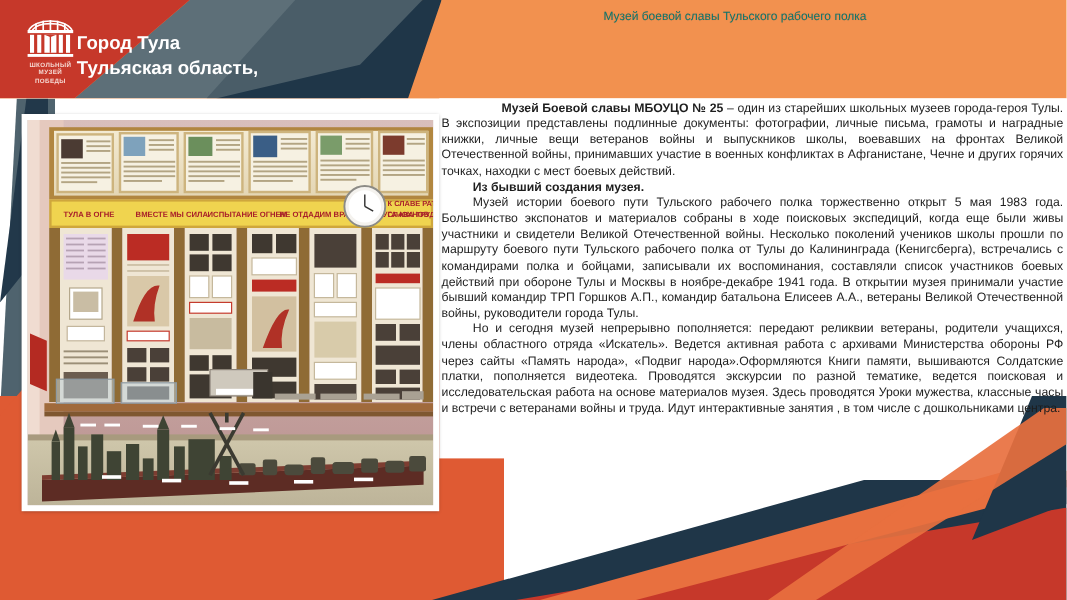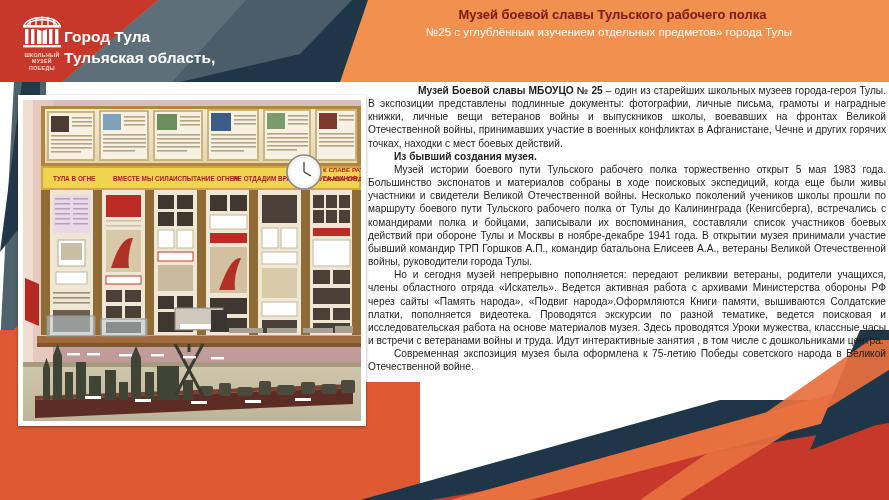--- a/index.html
+++ b/index.html
@@ -54,21 +54,21 @@
   .logo{position:absolute;left:16px;top:12px;width:52px;height:60px;
         display:flex;flex-direction:column;align-items:center;justify-content:flex-start;}
   .logo svg{display:block;}
   .logo-text{color:#f6d9d3;font-size:5.2px;line-height:6.4px;letter-spacing:.35px;
              text-align:center;font-weight:700;margin-top:2px;}
 
   
   .region{position:absolute;left:64px;top:26px;width:260px;color:#ffffff;
           font-size:15.5px;font-weight:700;line-height:21px;}
   .hdr-title{position:absolute;left:340px;top:6px;width:545px;text-align:center;
-             color:#7f1d1d;font-size:13px;font-weight:700;line-height:17px;
+             color:#0f766e;font-size:10px;font-weight:400;line-height:17px;
              text-shadow:0 0 1px rgba(0,0,0,.15);}
   .hdr-sub{position:absolute;left:330px;top:24px;width:558px;text-align:center;
            color:#ffffff;font-size:11.6px;line-height:16.5px;}
 
   
   .photo-frame{position:absolute;left:18px;top:95px;width:348px;height:331px;
         background:#ffffff;padding:5px;box-sizing:border-box;
         box-shadow:0 1px 3px rgba(0,0,0,.35);}
   .photo{width:100%;height:100%;position:relative;overflow:hidden;background:#cdbbb3;}
 
@@ -132,21 +132,20 @@
     </div>
   </div>
 
   <div class="region">
     <div>Город Тула</div>
     <div>Тульяская область,</div>
   </div>
 
   <div class="hdr-title">Музей боевой славы Тульского рабочего полка</div>
   <div class="hdr-sub">
-    <div>№25 с углублённым изучением   отдельных предметов»  города Тулы</div>
   </div>
 
   <div class="photo-frame">
     <div class="photo">
       <svg width="338" height="321" viewBox="0 0 338 321" preserveAspectRatio="none">
         <defs>
           <linearGradient id="wallg" x1="0" y1="0" x2="0" y2="1">
             <stop offset="0" stop-color="#d9bfbb"></stop>
             <stop offset="0.55" stop-color="#c9a9a6"></stop>
             <stop offset="1" stop-color="#b9908e"></stop>
@@ -467,16 +466,15 @@
 
   <div class="article">
     <p>
       <b class="lead-head">Музей Боевой славы МБОУЦО № 25</b><span> – один из старейших школьных музеев города-героя Тулы. В экспозиции представлены подлинные документы: фотографии, личные письма, грамоты и наградные книжки, личные вещи ветеранов войны и выпускников школы, воевавших на фронтах Великой Отечественной войны, принимавших участие в военных конфликтах в Афганистане, Чечне и других горячих точках, находки с мест боевых действий.</span>
     </p>
     <p>
       <b>Из бывший создания музея.</b>
     </p>
     <p>Музей  истории боевого пути Тульского рабочего полка  торжественно открыт  5 мая 1983 года. Большинство экспонатов и материалов собраны в ходе поисковых экспедиций, когда еще были живы участники и свидетели  Великой Отечественной войны. Несколько поколений учеников школы прошли по маршруту боевого пути Тульского рабочего полка от Тулы до Калининграда (Кенигсберга), встречались с командирами  полка и бойцами, записывали их воспоминания, составляли список  участников боевых действий при обороне Тулы и Москвы в ноябре-декабре 1941 года.  В открытии музея принимали участие бывший командир ТРП Горшков А.П.,   командир батальона Елисеев А.А., ветераны Великой Отечественной войны, руководители города Тулы.</p>
     <p>Но и сегодня музей непрерывно пополняется: передают реликвии ветераны, родители учащихся, члены областного  отряда «Искатель». Ведется активная  работа  с  архивами Министерства обороны РФ через сайты «Память народа», «Подвиг народа».Оформляются Книги памяти, вышиваются Солдатские платки, пополняется видеотека. Проводятся экскурсии по разной тематике, ведется поисковая и исследовательская работа на основе материалов музея. Здесь проводятся Уроки мужества, классные часы и встречи с ветеранами войны и труда. Идут  интерактивные  занятия , в том числе с дошкольниками центра.</p>
-    <p>Современная  экспозиция  музея  была  оформлена  к  75-летию Победы советского народа в Великой Отечественной войне.</p>
   </div>
 
 </div>
 
 </body></html>

